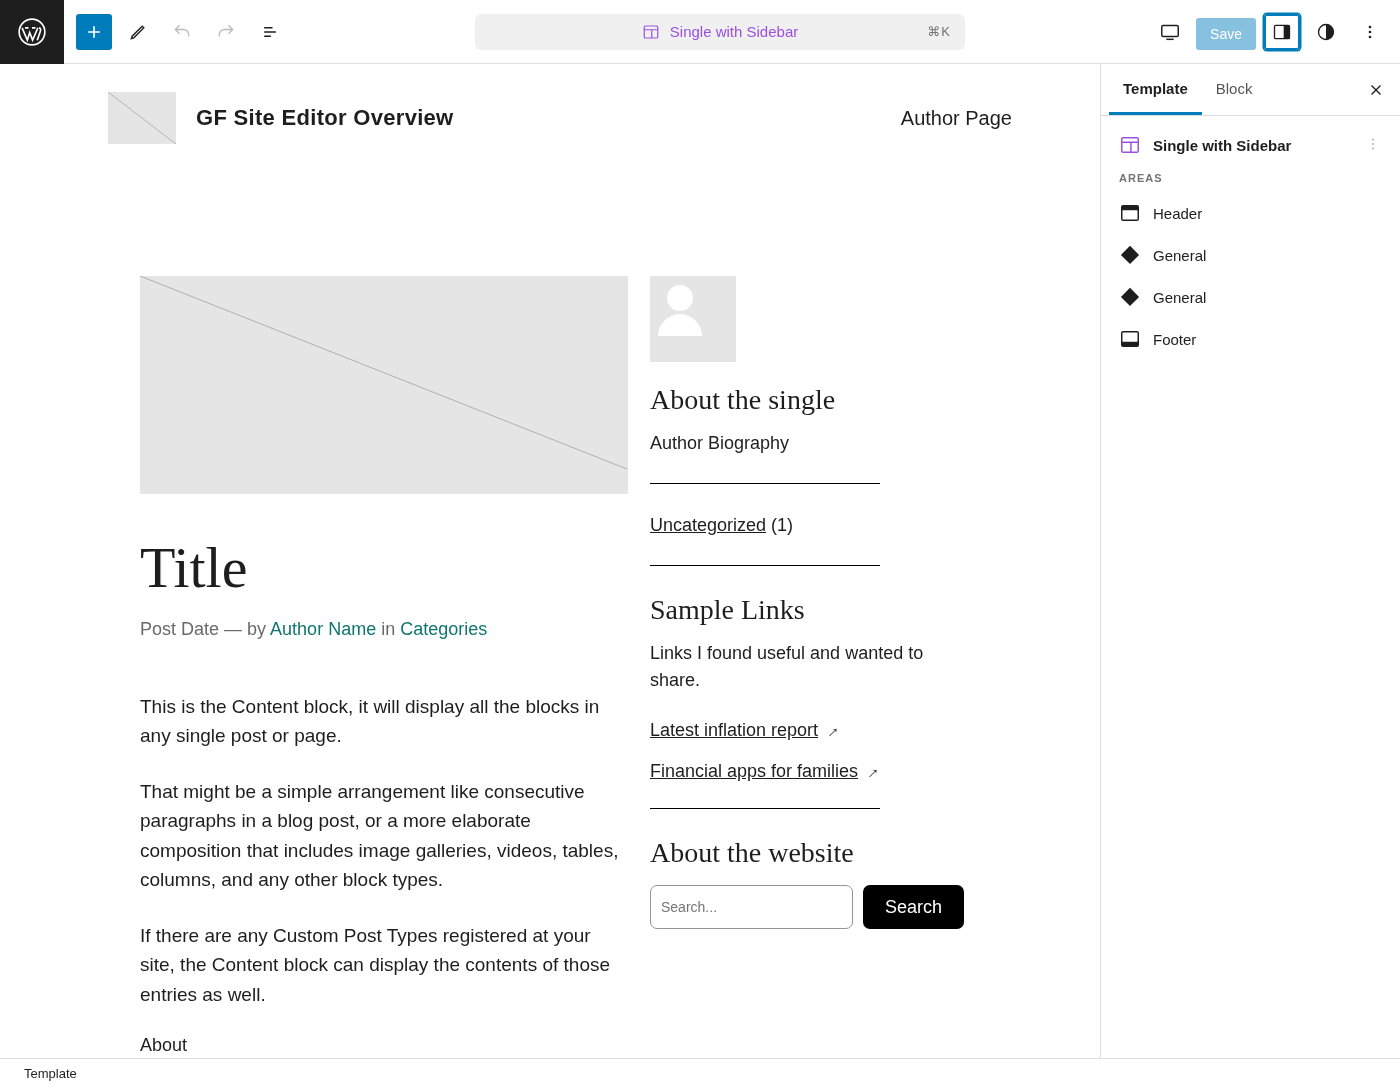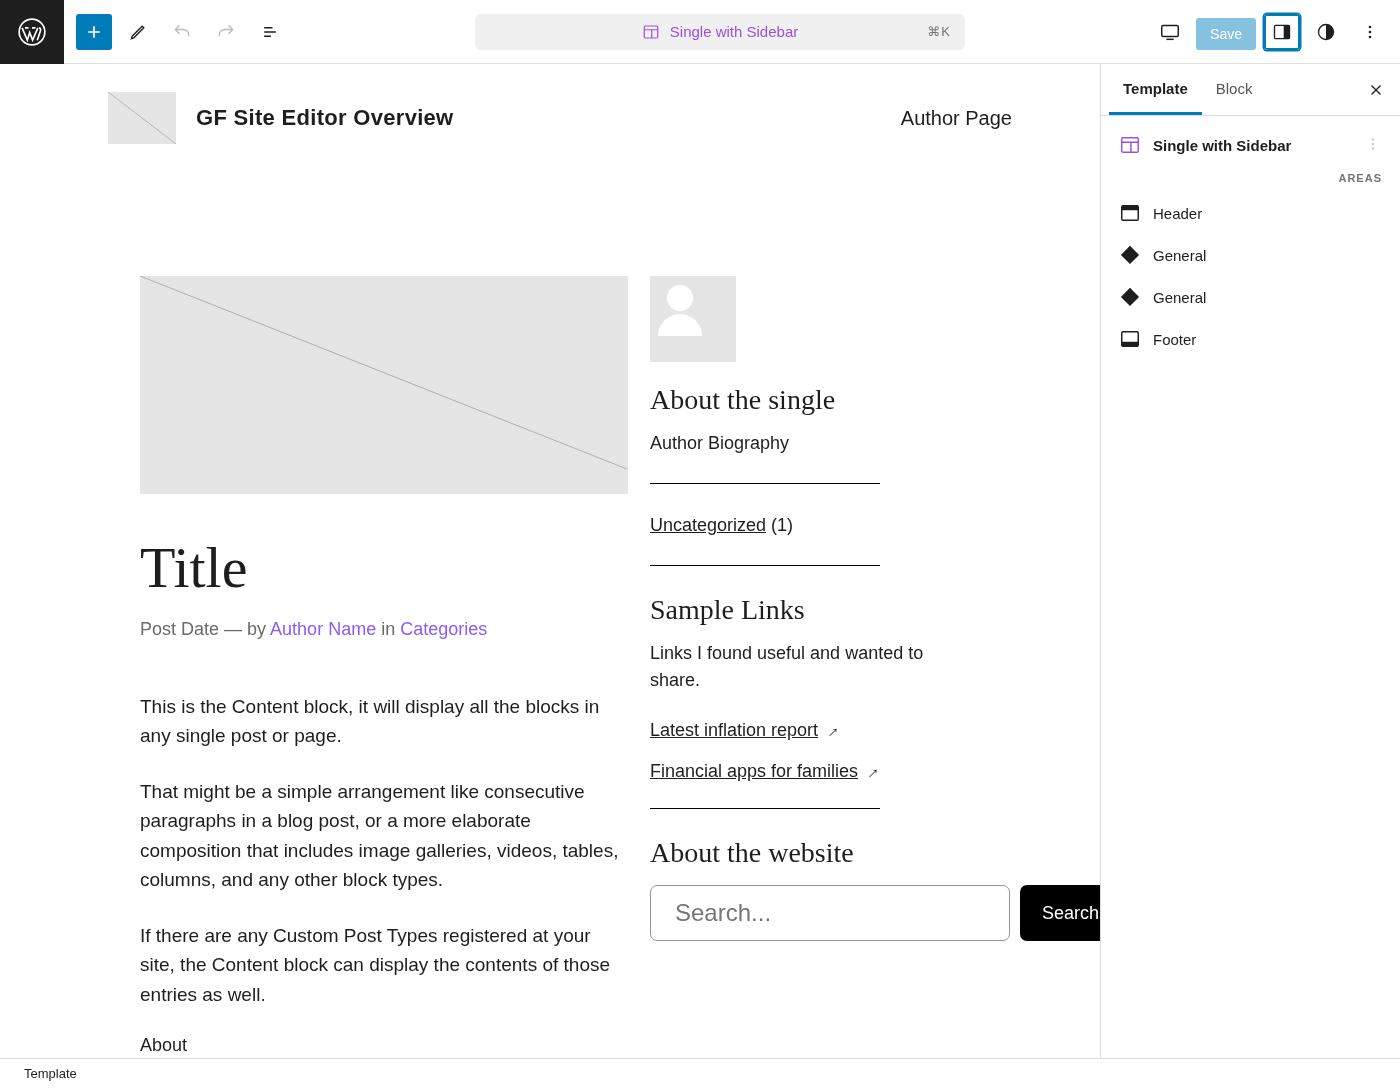--- a/index.html
+++ b/index.html
@@ -170,21 +170,21 @@
     font-family: "Georgia", "Times New Roman", serif;
     font-size: 58px;
     font-weight: 400;
     margin: 40px 0 18px 0;
   }
   .meta-line {
     font-size: 18px;
     color: #6a6a6a;
     margin-bottom: 52px;
   }
-  .meta-line .strong { color: #8b5cf6; }
+  .meta-line .strong { color: #0f766e; }
 
   .body-p {
     font-size: 19px;
     line-height: 1.55;
     margin-bottom: 26px;
   }
   .tags {
     font-size: 18px;
   }
 
@@ -232,22 +232,22 @@
 
   .search-row {
     display: flex;
     gap: 10px;
     margin-top: 16px;
   }
   .search-input {
     flex: 1;
     border: 1px solid #949494;
     border-radius: 7px;
-    padding: 13px 24px;
-    font-size: 24px;
+    padding: 13px 10px;
+    font-size: 14px;
   }
   .search-btn {
     background: #000;
     color: #fff;
     border: none;
     border-radius: 7px;
     padding: 0 22px;
     font-size: 18px;
     font-weight: 500;
   }
@@ -298,21 +298,20 @@
   .tpl-name { font-weight: 600; font-size: 15px; }
   .tpl-more { margin-left: auto; color: #aaa; }
 
   .areas-label {
     font-size: 11px;
     letter-spacing: 1px;
     color: #757575;
     font-weight: 600;
     padding: 8px 4px;
     text-transform: uppercase;
-    text-align: right;
   }
   .area-row {
     display: flex; align-items: center; gap: 12px;
     padding: 10px 4px;
     font-size: 15px;
     cursor: pointer;
   }
   .area-row svg { flex-shrink: 0; }
 
   

